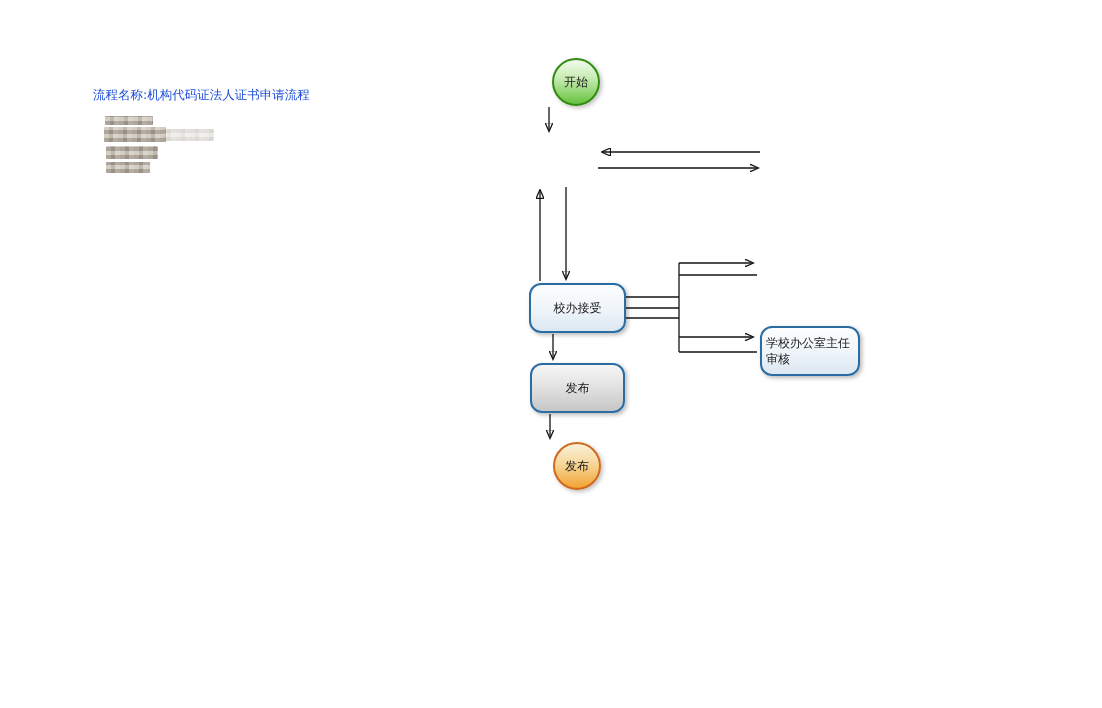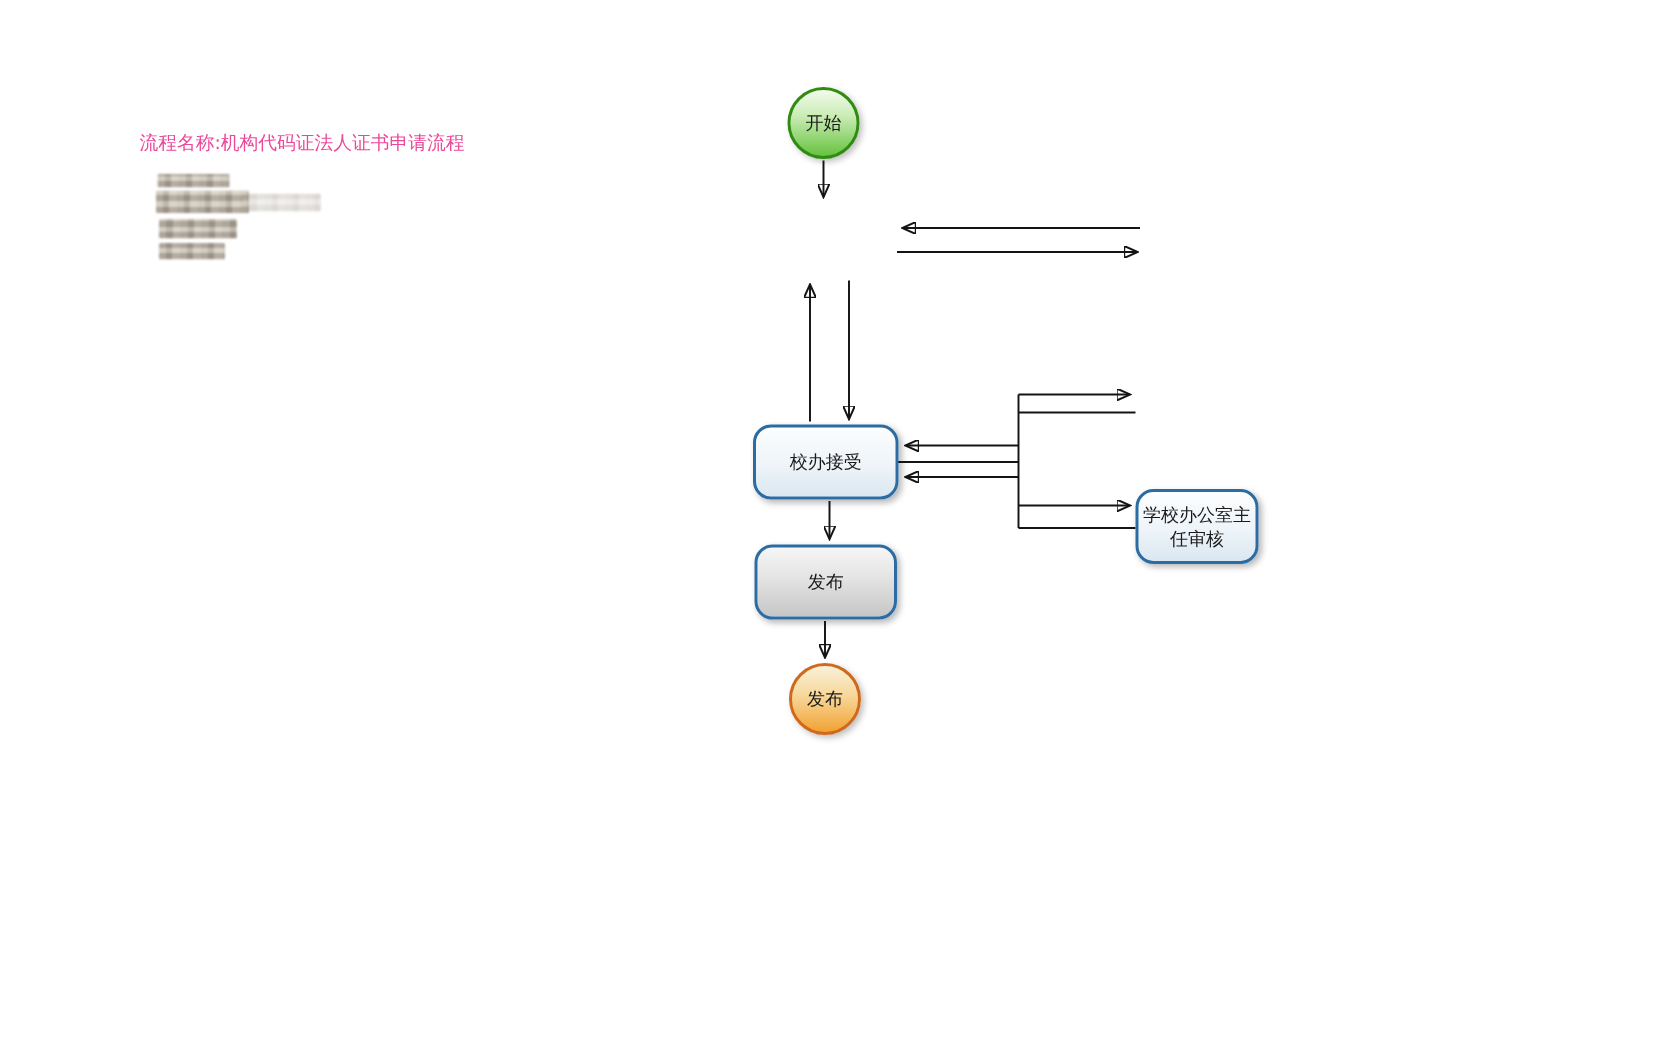--- a/index.html
+++ b/index.html
@@ -14,31 +14,31 @@
   #header-light { position:absolute; left:235px; top:0; right:0; height:27px;
     background:linear-gradient(#f2f2f2 0%,#e9e9e9 60%,#e2e2e2 78%,#ffffff 82%,#ffffff 86%,#c7c7c7 90%,#cfcfcf 96%,#ffffff 100%);
     border-top:1px solid #bdbdbd; }
   #flow-tab { position:absolute; left:8px; top:2px; height:24px; line-height:23px;
     padding:0 14px; background:linear-gradient(#fefefe,#e3e3e3);
     border:1px solid #8f8f8f; border-bottom:none; border-radius:5px 5px 0 0;
     box-shadow:inset 0 1px 0 #ffffff, inset 1px 0 0 #ffffff;
     font-size:12.5px; font-weight:bold; color:#0d0d0d; white-space:nowrap; }
 
   
-  #process-name { position:absolute; left:93px; top:87px; font-size:12.5px; color:#ec4899; }
+  #process-name { position:absolute; left:93px; top:87px; font-size:12.5px; color:#1d4ed8; }
   .mosaic { position:absolute; border-radius:1px;
     background-image:
       repeating-linear-gradient(0deg, rgba(140,130,118,.50) 0 4px, rgba(215,210,200,.50) 4px 8px),
       repeating-linear-gradient(90deg, #cfc8bd 0 5px, #a89f95 5px 9px, #ded8cd 9px 14px);
     filter:blur(.6px); }
   .mosaic.light { opacity:.35; }
 
   
   .node { position:absolute; display:flex; align-items:center; justify-content:center;
-    text-align:center; z-index:2; font-size:12px; color:#1a1a1a; cursor:default; }
+    z-index:2; font-size:12px; color:#1a1a1a; cursor:default;margin-left:27px; }
   .task { width:95px; height:49px; border:2px solid #2b6ca3; border-radius:12px;
     background:linear-gradient(180deg,#fcfdfe 0%,#eef4f9 55%,#dbe7f1 100%);
     box-shadow:2px 2px 4px rgba(0,0,0,.28); }
   .task.gray { background:linear-gradient(180deg,#f6f6f6 0%,#e3e3e3 45%,#c6c6c6 100%); }
   .circle { width:48px; height:48px; border-radius:50%;
     box-shadow:2px 2px 4px rgba(0,0,0,.25); }
   .circle.start { border:2px solid #2f8c11;
     background:linear-gradient(180deg,#f2fbec 0%,#c9ecb4 40%,#66c23e 100%); }
   .circle.end { border:2px solid #cf6a1c;
     background:linear-gradient(180deg,#f8f1da 0%,#f7d79a 45%,#f2a233 100%); }
@@ -97,21 +97,21 @@
     <span class="node-label">开始</span>
   </div>
 
 
 
   <div class="node task" style="left:502px;top:283px;width:97px;height:50px">
     <span class="node-label">校办接受</span>
   </div>
 
 
-  <div class="node task" style="left:757px;top:326px;width:82px;height:50px">
+  <div class="node task" style="left:733px;top:326px;width:100px;height:50px">
     <span class="node-label">学校办公室主任审核</span>
   </div>
 
   <div class="node task gray" style="left:503px;top:363px;height:50px">
     <span class="node-label">发布</span>
   </div>
 
   <div class="node circle end" style="left:526px;top:442px">
     <span class="node-label">发布</span>
   </div>

